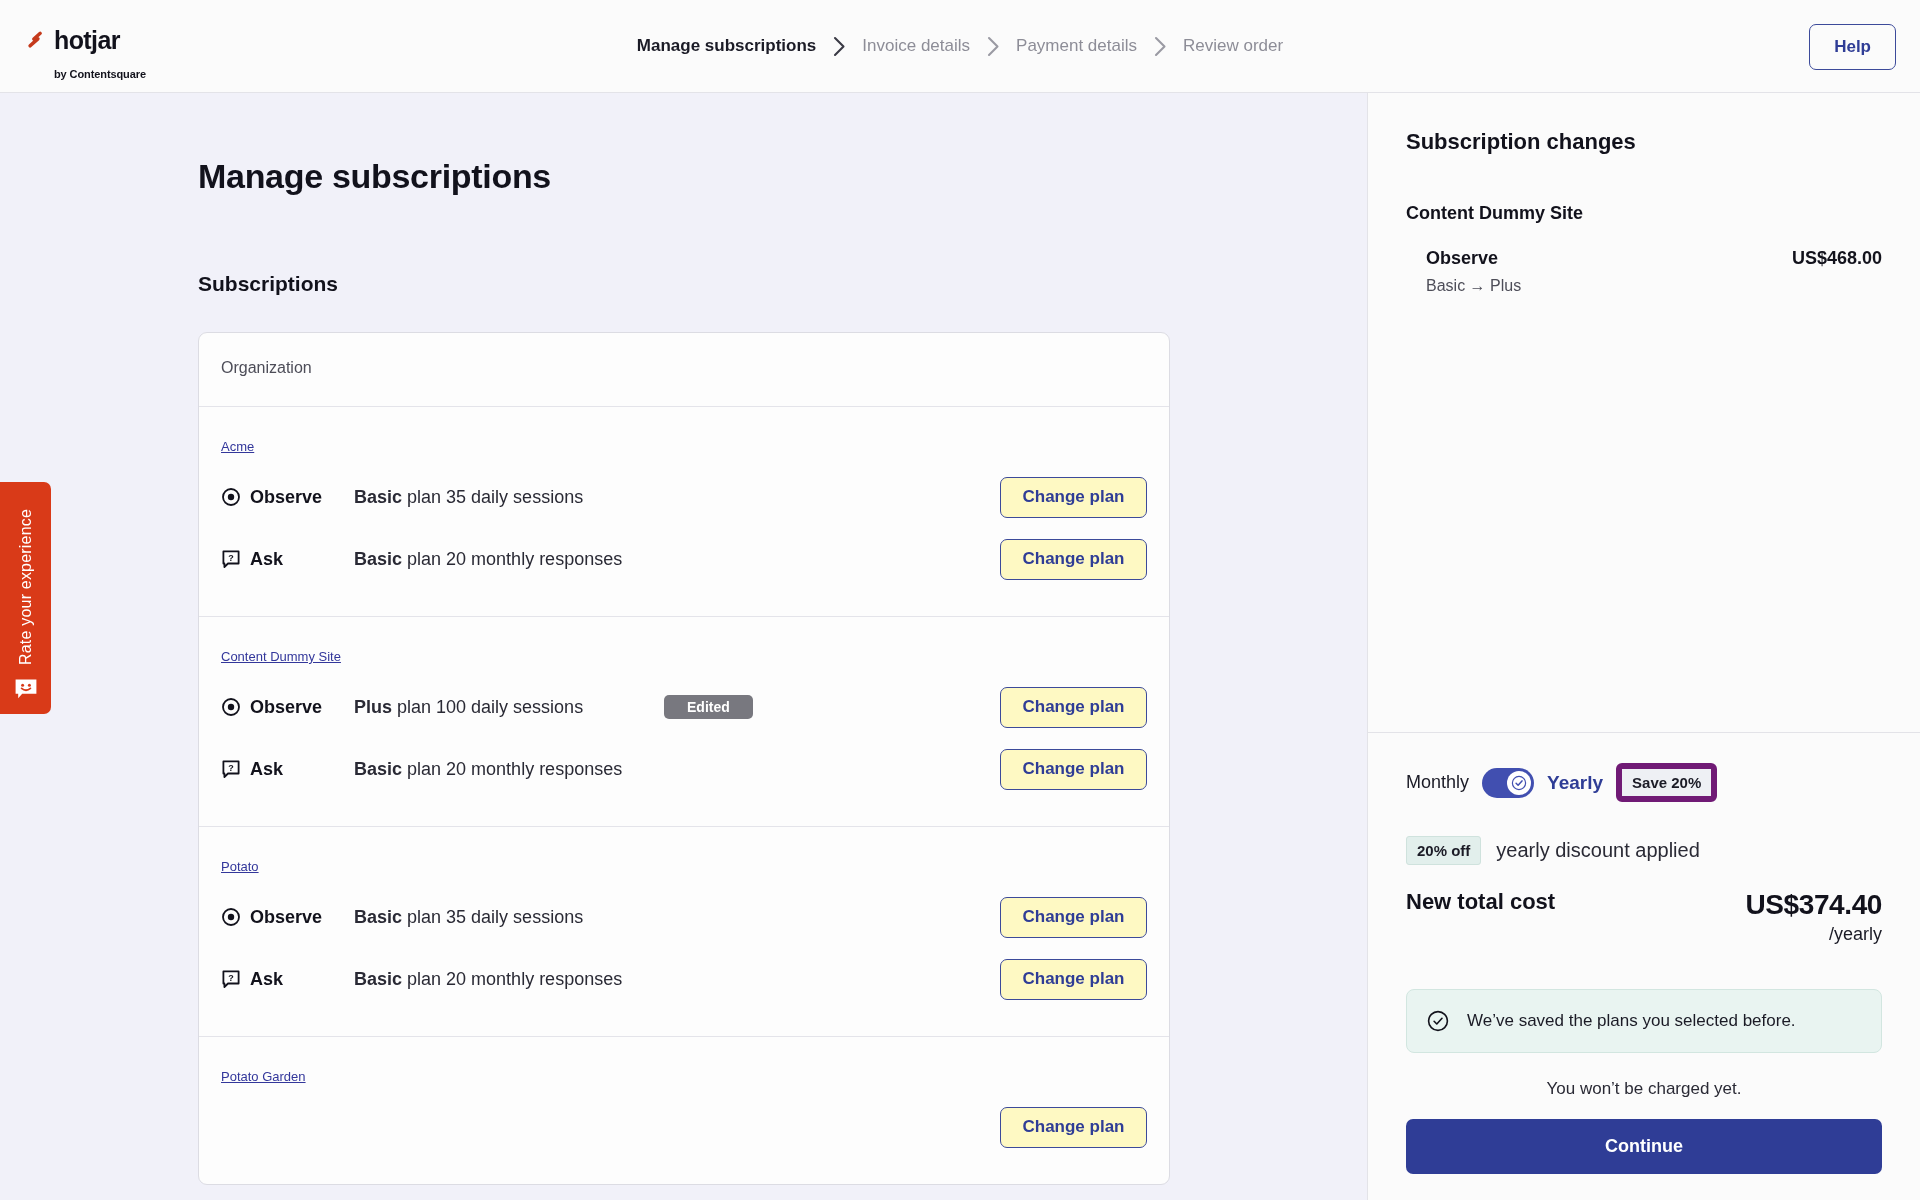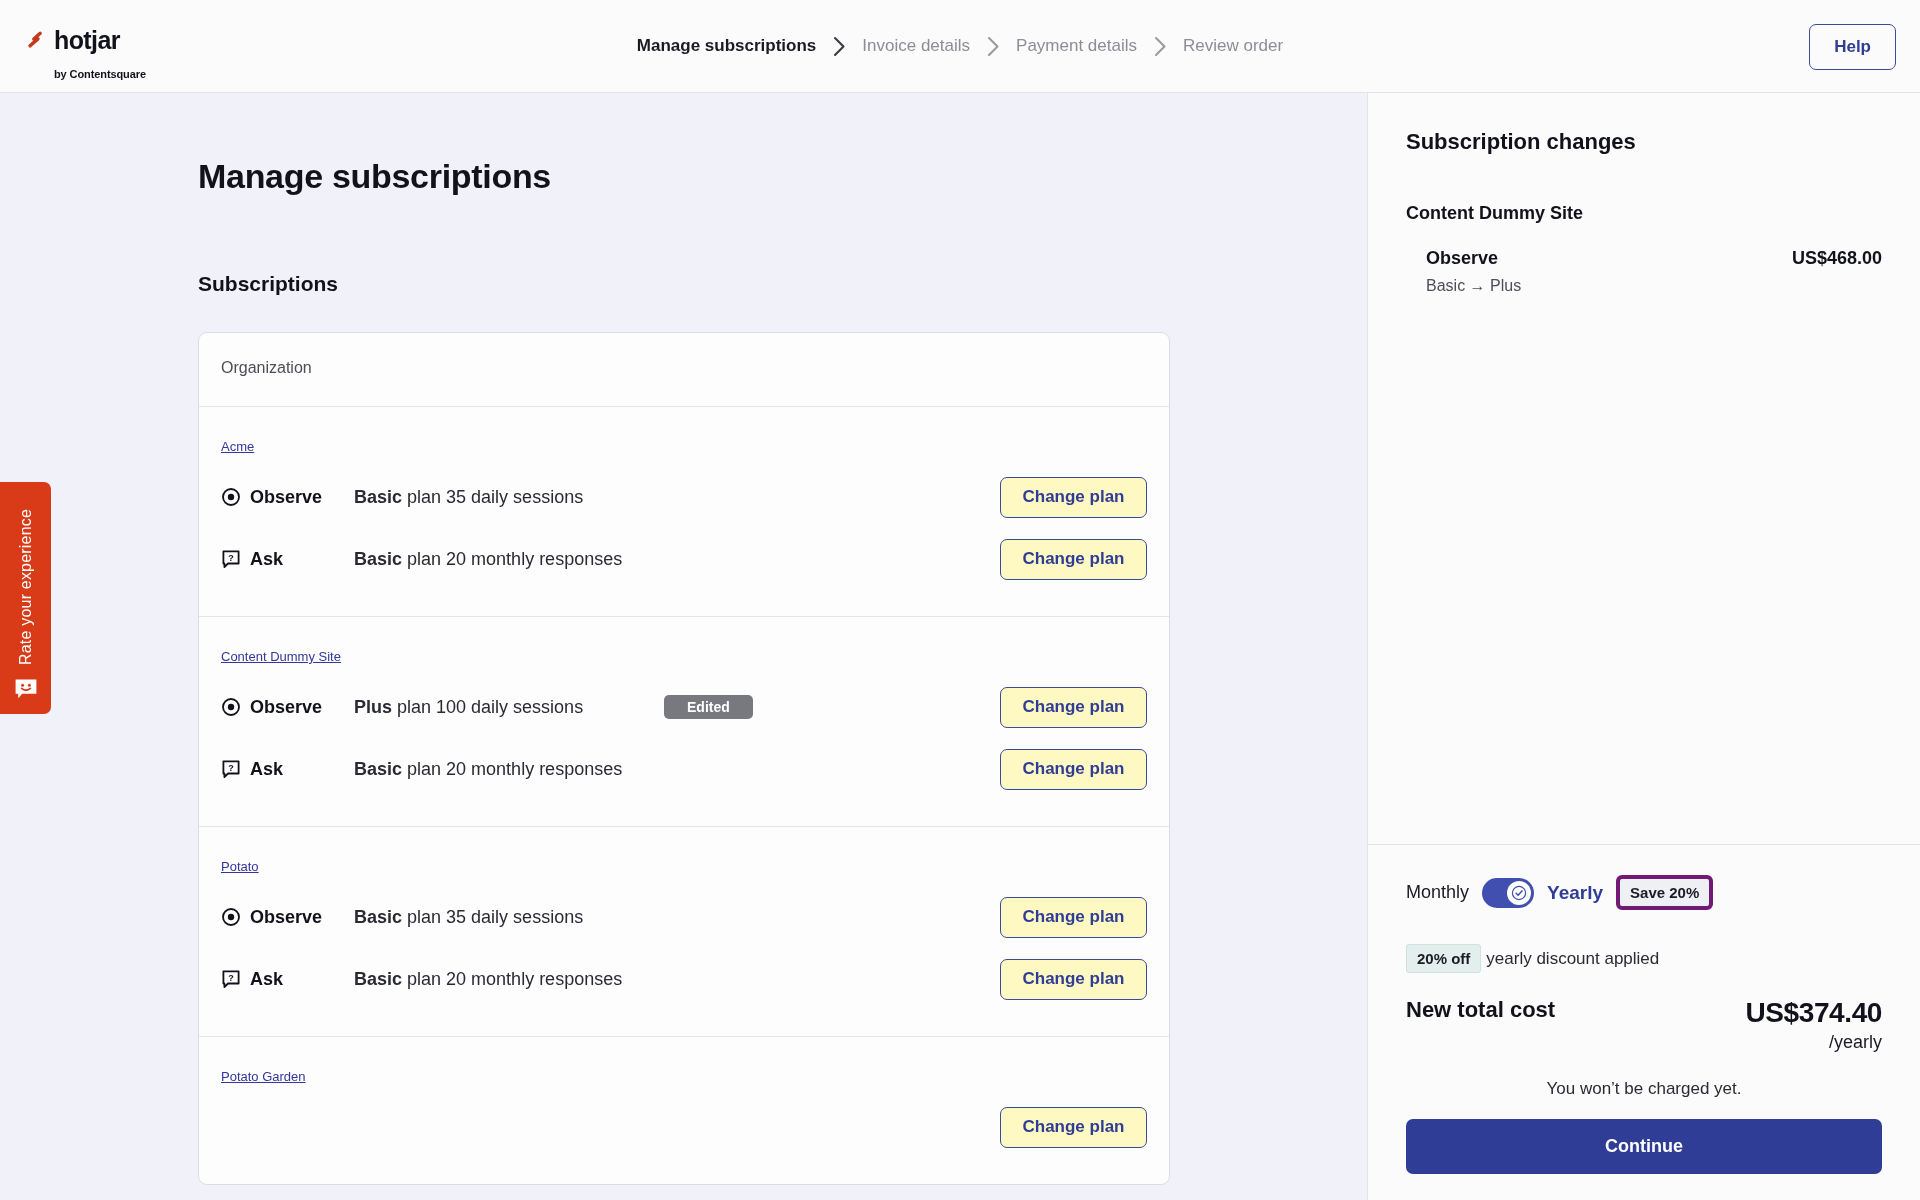--- a/index.html
+++ b/index.html
@@ -125,32 +125,32 @@
   }
   .switch-knob {
     position: absolute; top: 3px; right: 3px;
     width: 24px; height: 24px; border-radius: 50%;
     background: #ffffff;
     display: flex; align-items: center; justify-content: center;
   }
   .toggle-label-right { font-size: 19px; font-weight: 700; color: #2f3d96; }
   .save-pill {
     margin-left: 13px;
-    background: #eef0f4; border: 4px solid #701a75;
+    background: #eef0f4; border: 6px solid #701a75;
     border-radius: 6px; padding: 5px 10px;
     font-size: 15px; font-weight: 700; color: #1b1b26;
   }
 
   .discount-row { display: flex; align-items: center; margin-top: 34px; }
   .discount-pill {
     background: #e2efec; border: 1px solid #cfe2dd;
     border-radius: 3px; padding: 5px 10px;
     font-size: 15px; font-weight: 700; color: #1b1b26;
   }
-  .discount-text { font-size: 17px; color: #2a2a35; margin-left: 5px; }
+  .discount-text { font-size: 20px; color: #2a2a35; margin-left: 15px; }
 
   .total-row { display: flex; justify-content: space-between; align-items: flex-start; margin-top: 24px; }
   .total-label { font-size: 22px; font-weight: 700; color: #12121c; }
   .total-right { text-align: right; }
   .total-amount { font-size: 28px; font-weight: 700; color: #12121c; letter-spacing: -0.4px; }
   .total-period { font-size: 18px; color: #1b1b26; margin-top: 3px; }
 
   .alert-box {
     margin-top: 44px;
     background: #e9f4f1; border: 1px solid #d2e6e0;
@@ -401,20 +401,29 @@
         </div>
 
         <div class="total-row">
           <span class="total-label">New total cost</span>
           <span class="total-right">
             <span class="total-amount">US$374.40</span>
             <div class="total-period">/yearly</div>
           </span>
         </div>
 
+        <div class="alert-box">
+          <span class="alert-icon">
+            <svg viewBox="0 0 22 22" width="22" height="22">
+                <circle cx="11" cy="11" r="9.4" fill="none" stroke="#12121c" stroke-width="1.6"></circle>
+                <path d="M7.1 11.3 L9.8 14 L15 8.3" stroke="#12121c" stroke-width="1.6" fill="none" stroke-linecap="round" stroke-linejoin="round"></path>
+              </svg>
+          </span>
+          <span class="alert-text">We’ve saved the plans you selected before.</span>
+        </div>
 
         <div class="charge-note">You won’t be charged yet.</div>
 
         <button class="continue-btn">Continue</button>
       </div>
     </div>
   </div>
 
   <div class="feedback-tab">
     <span class="feedback-text">Rate your experience</span>

